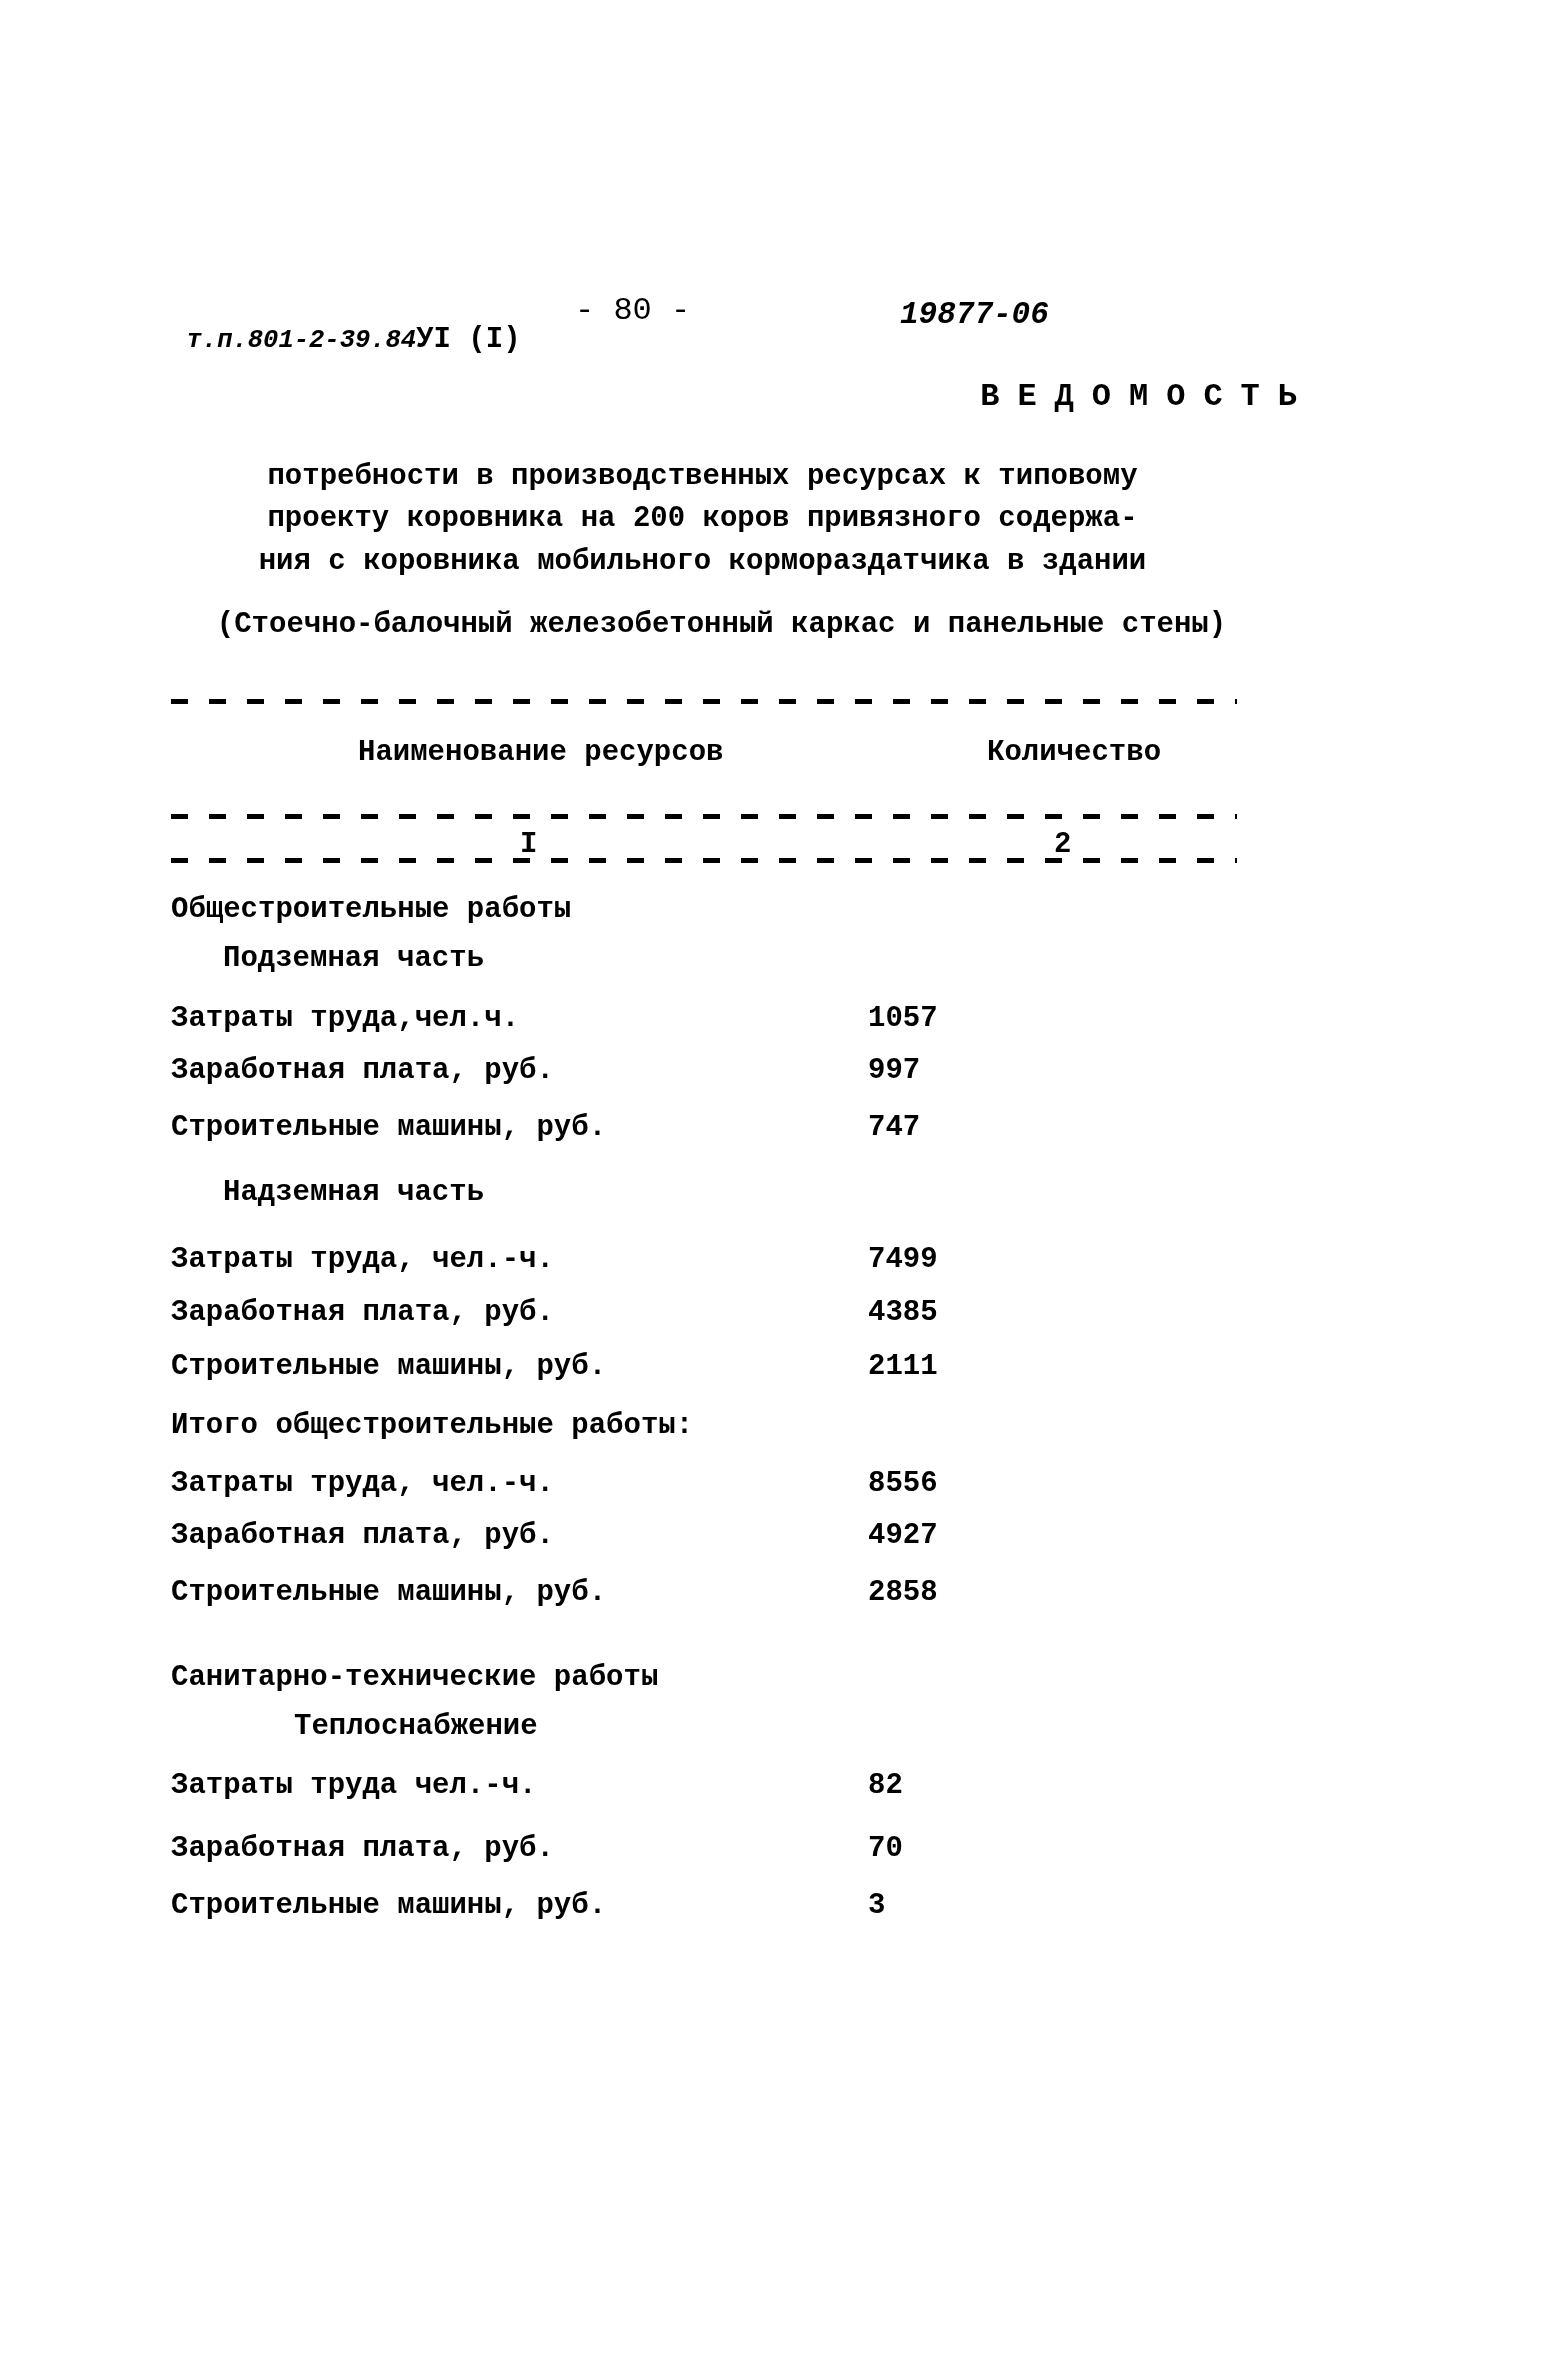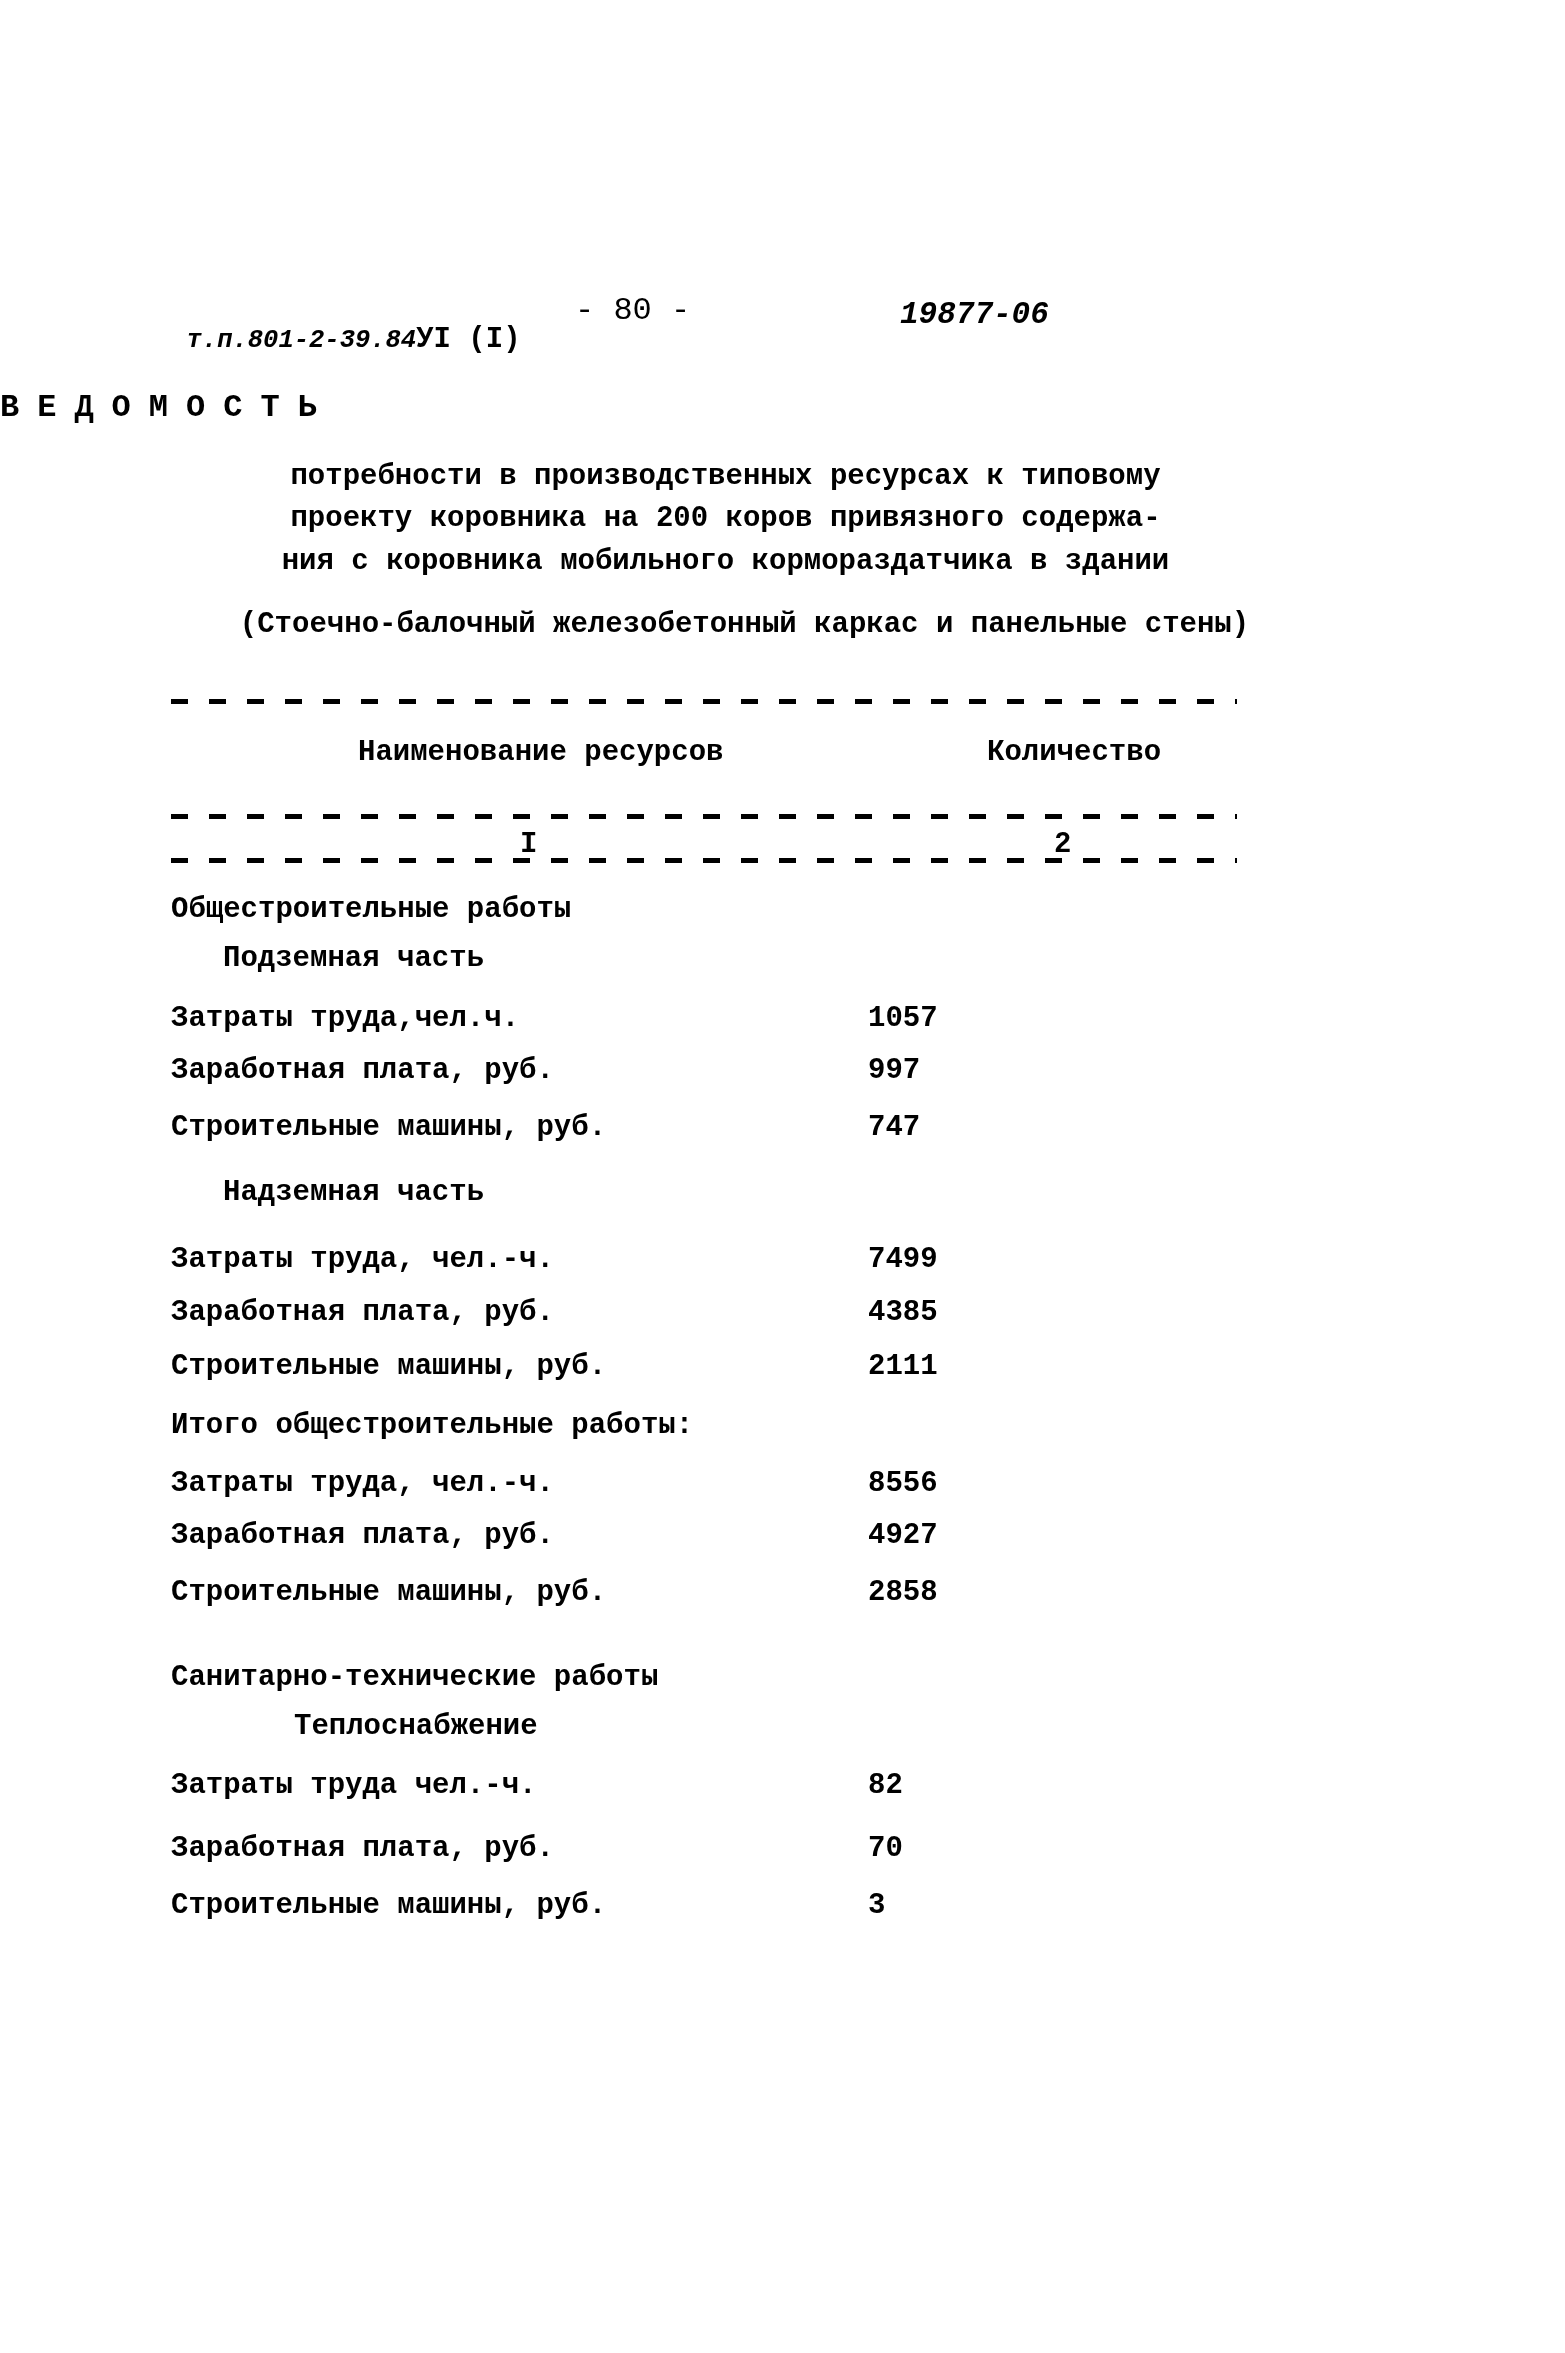--- a/index.html
+++ b/index.html
@@ -7,22 +7,22 @@
     width: 1565px; height: 2354px; position: relative; overflow: hidden;
     font-family: "Liberation Mono", "DejaVu Sans Mono", monospace;
     color: #000; font-weight: bold;
   }
   .abs { position: absolute; white-space: pre; line-height: 1; }
   .t { font-size: 29px; }
   .hdr-left { left: 156px; top: 299px; font-size: 25.5px; font-style: italic; }
   .hdr-left .sup { font-size: 29px; font-style: normal; }
   .hdr-page { left: 575px; top: 295px; font-size: 32px; font-weight: normal; }
   .hdr-code { left: 900px; top: 299px; font-size: 31px; font-style: italic; }
-  .title { left: 0; width: 1315px; text-align: left; top: 392px; font-size: 32px; letter-spacing: 18px; }
-  .sub { left: 0; width: 1405px; text-align: center; font-size: 29px; padding-left: 23px; }
+  .title { left: 0; width: 1315px; text-align: right; top: 381px; font-size: 32px; letter-spacing: 18px; }
+  .sub { left: 0; width: 1405px; text-align: center; font-size: 29px; }
   .dash {
     position: absolute; left: 171px; width: 1066px; height: 5.1px;
     background: repeating-linear-gradient(90deg, #000 0 16.6px, transparent 16.6px 38px);
   }
   .colnum { font-size: 29px; }
   .label { left: 171px; }
   .ind1 { left: 223px; }
   .ind2 { left: 294px; }
   .u { text-decoration-thickness: 3.2px; text-underline-offset: 5.1px; }
   .val { left: 868px; width: 199px; text-align: left; }

